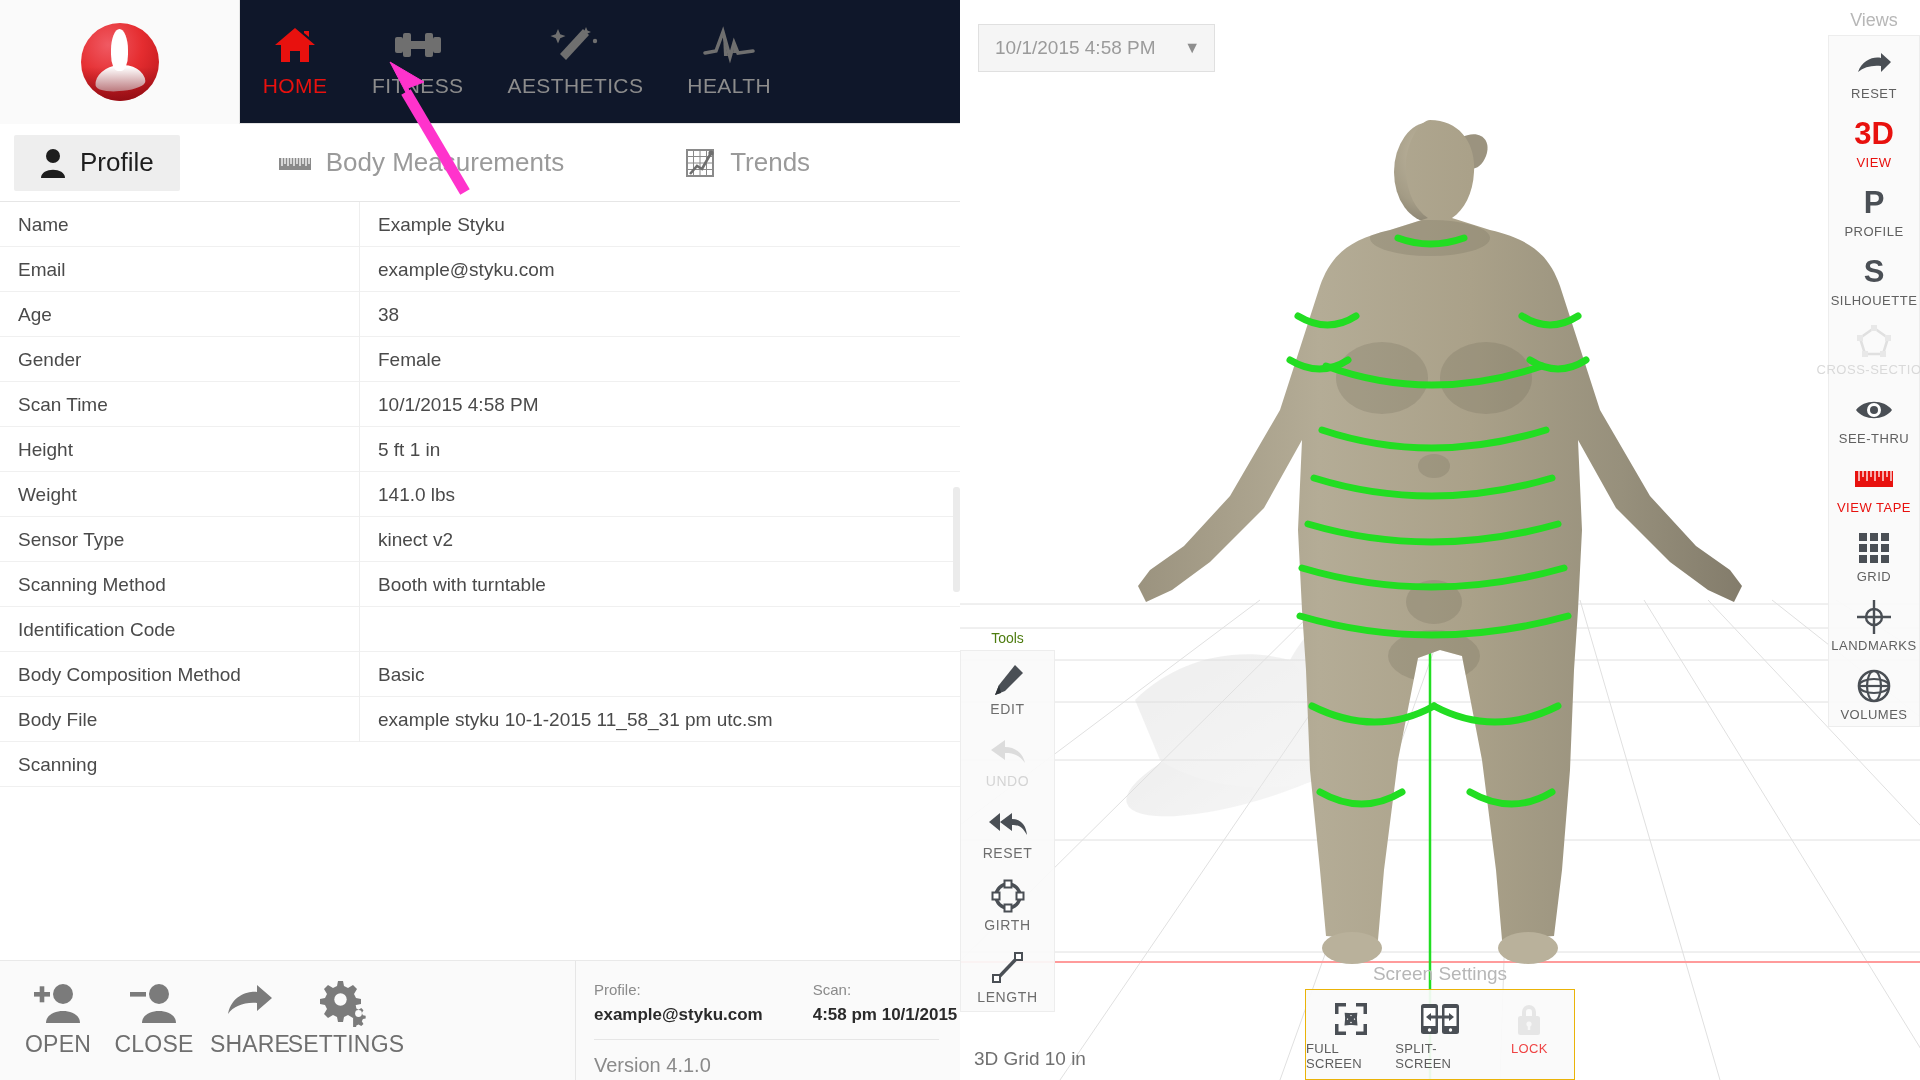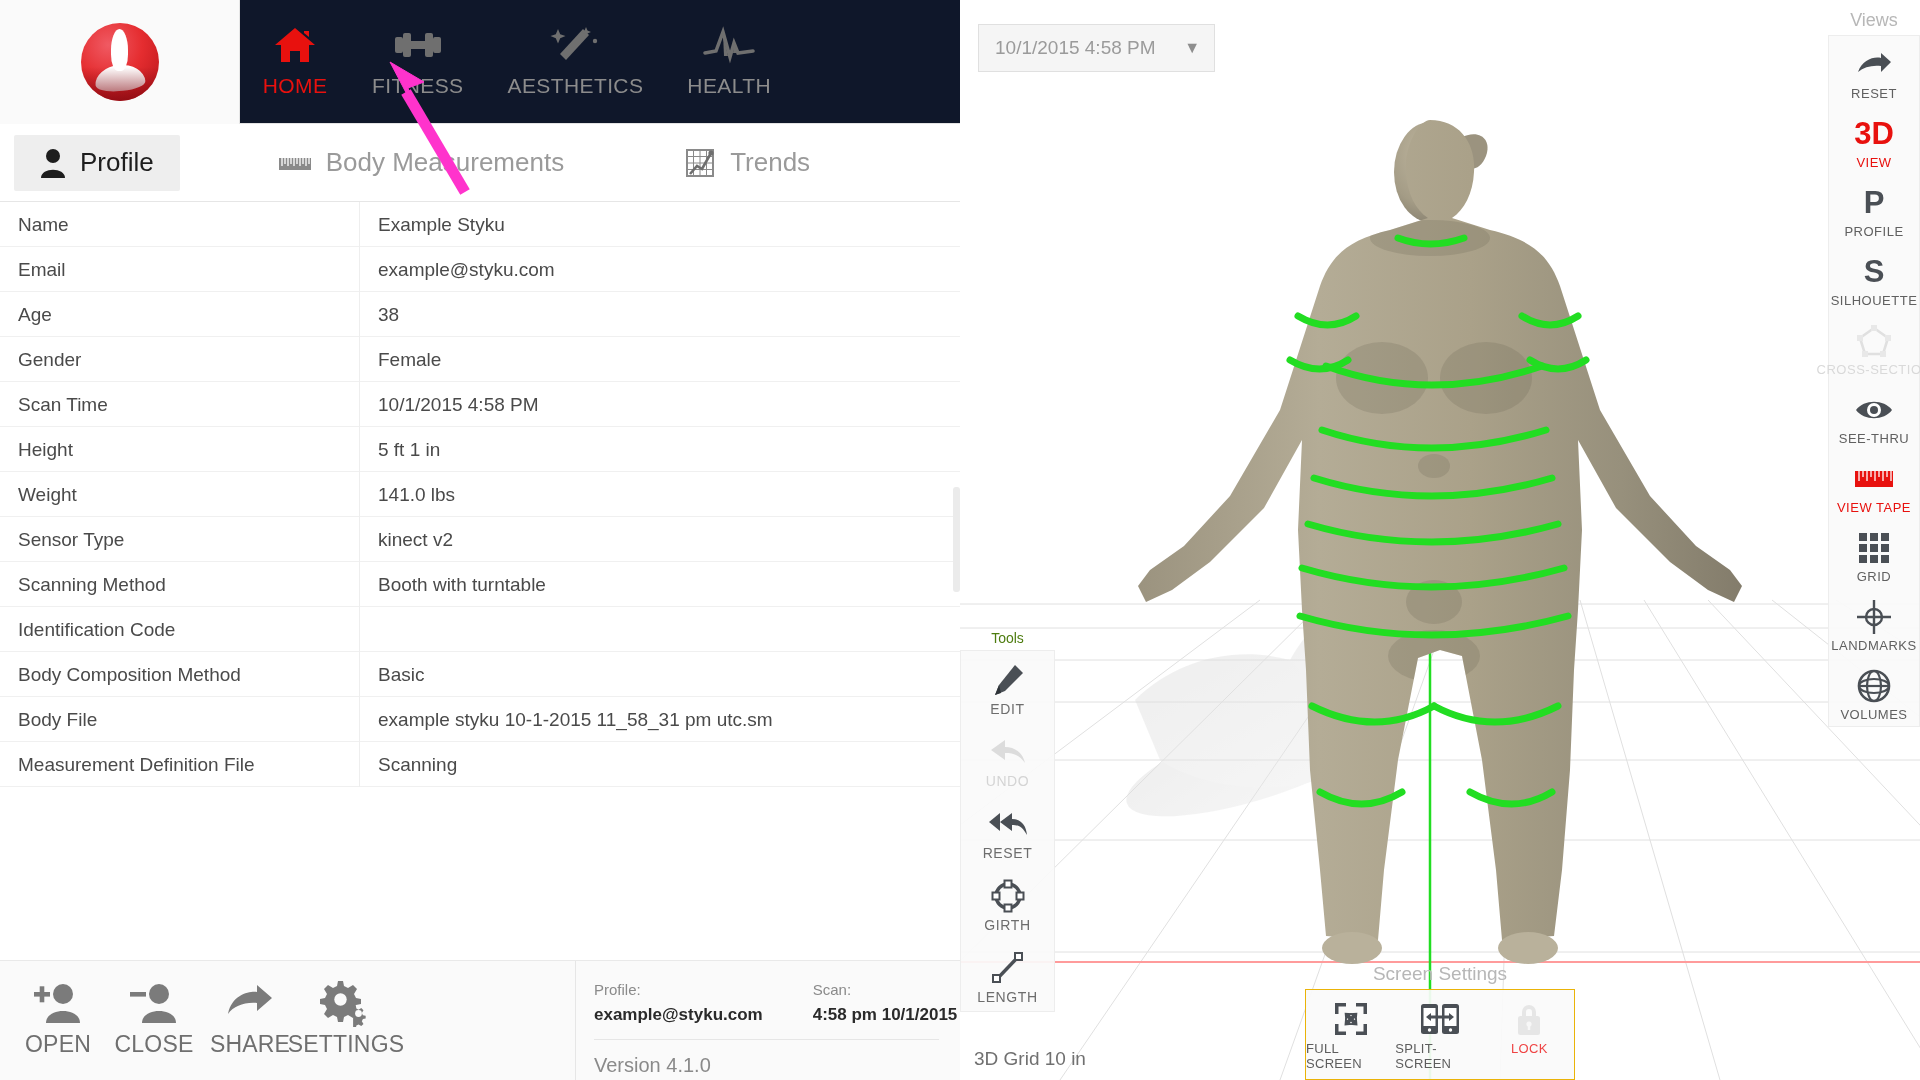--- a/index.html
+++ b/index.html
@@ -390,21 +390,20 @@
       </div>
       <div class="info-row">
         <div class="info-key">Body Composition Method</div>
         <div class="info-val">Basic</div>
       </div>
       <div class="info-row">
         <div class="info-key">Body File</div>
         <div class="info-val">example styku 10-1-2015 11_58_31 pm utc.sm</div>
       </div>
       <div class="info-row">
-        <div class="info-key">Measurement Definition File</div>
         <div class="info-val">Scanning</div>
       </div>
     </div>
 
     <div id="scroll-handle"></div>
 
     <div id="bottom-bar">
       <div id="bottom-actions">
 
         <div class="action-btn">

